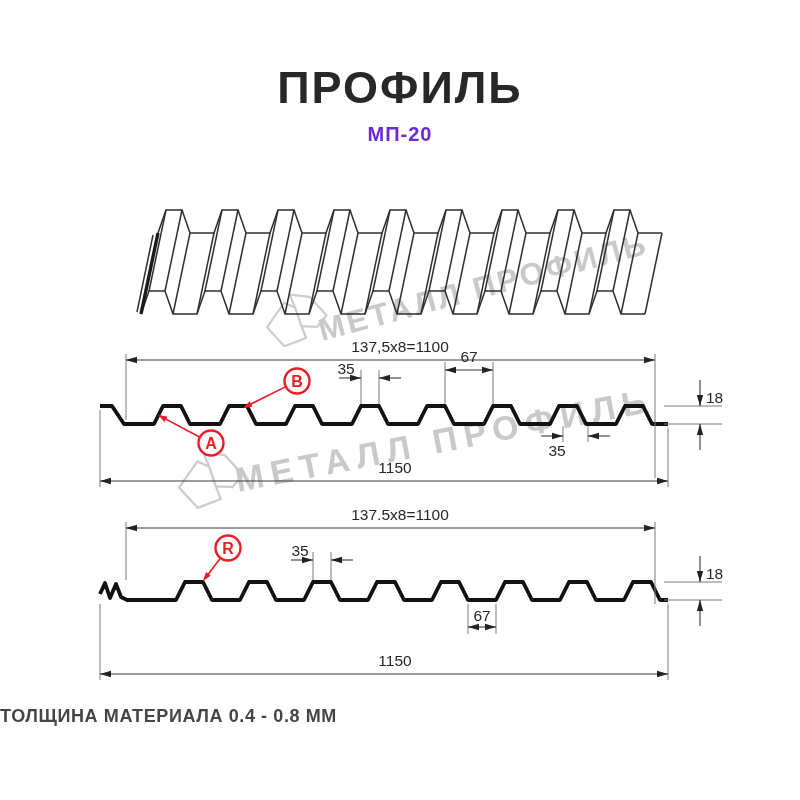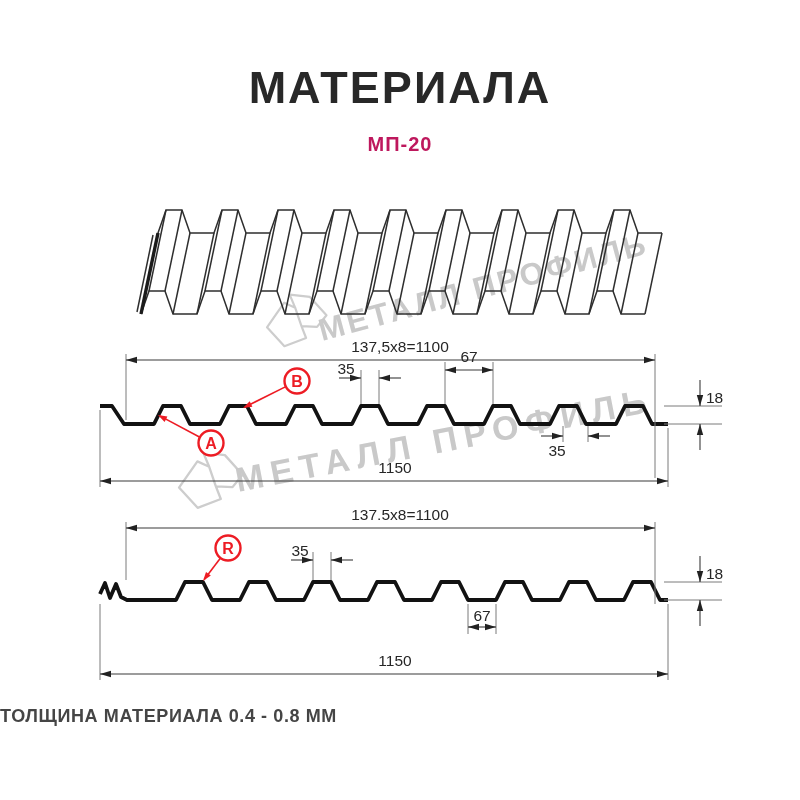--- a/index.html
+++ b/index.html
@@ -1,20 +1,20 @@
 <!DOCTYPE html>
 <html><head>
 <meta charset="utf-8">
 <style>
   html,body{margin:0;padding:0;background:#fff;width:800px;height:800px;overflow:hidden;
     font-family:"Liberation Sans",sans-serif;position:relative;}
   .stage{position:absolute;left:0;top:0;width:800px;height:800px;}
   .hdr{position:absolute;left:0;top:62px;width:800px;text-align:center;}
   .hdr h1{margin:0;font-size:45px;font-weight:800;letter-spacing:2px;color:#282828;}
-  .hdr .sub{margin-top:19px;font-size:20px;font-weight:600;letter-spacing:1px;color:#be185d;}
+  .hdr .sub{margin-top:9px;font-size:20px;font-weight:600;letter-spacing:1px;color:#6d28d9;}
   .ftr{position:absolute;left:0;top:706px;width:800px;text-align:left;
     font-size:18px;font-weight:600;letter-spacing:.6px;color:#454545;}
   svg{position:absolute;left:0;top:0;}
   svg text{font-family:"Liberation Sans",sans-serif;}
   .ext{stroke:#7a7a7a;stroke-width:1;}
   .dim{stroke:#3a3a3a;stroke-width:1.1;}
   .ah{fill:#222;stroke:none;}
   .prof{fill:none;stroke:#121212;stroke-width:3.8;stroke-linejoin:round;}
   .sheet{stroke:#2e2e2e;stroke-width:1.5;fill:none;}
   .sheet-thick{stroke:#1c1c1c;stroke-width:3.4;}
@@ -28,21 +28,21 @@
   .mtext{fill:#ed1c24;font-size:16px;font-weight:bold;text-anchor:middle;}
   .dim-label{font-size:15.5px;fill:#262626;text-anchor:middle;}
   .dim-label.start{text-anchor:start;}
 </style>
 </head>
 <body>
 
 <div class="stage">
 
   <div class="hdr">
-    <h1>МАТЕРИАЛА</h1>
+    <h1>ПРОФИЛЬ</h1>
     <div class="sub">МП-20</div>
   </div>
 
   <svg width="800" height="800" viewBox="0 0 800 800">
 
     <g>
       <path class="wm-logo" transform="translate(252,294) scale(0.73) rotate(-8)" d="M14,48 L42,18 L56,27 L51,8 L78,15 L97,43 L82,57 L61,53 L65,70 L34,77 Z M61,53 L56,27"></path>
       <text class="wm-text wm1" transform="translate(322,341) rotate(-15)">МЕТАЛЛ ПРОФИЛЬ</text>
     </g>
     <g>

